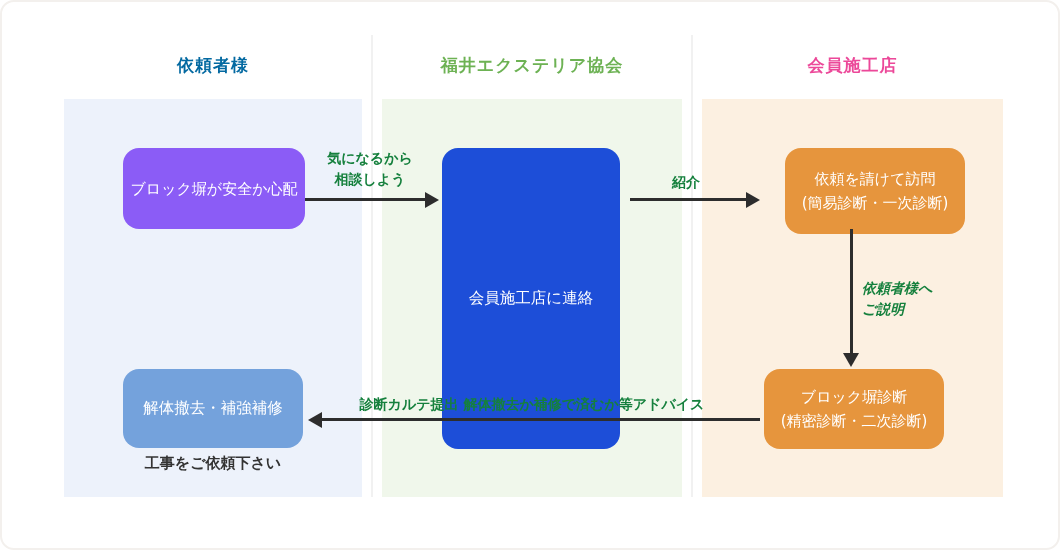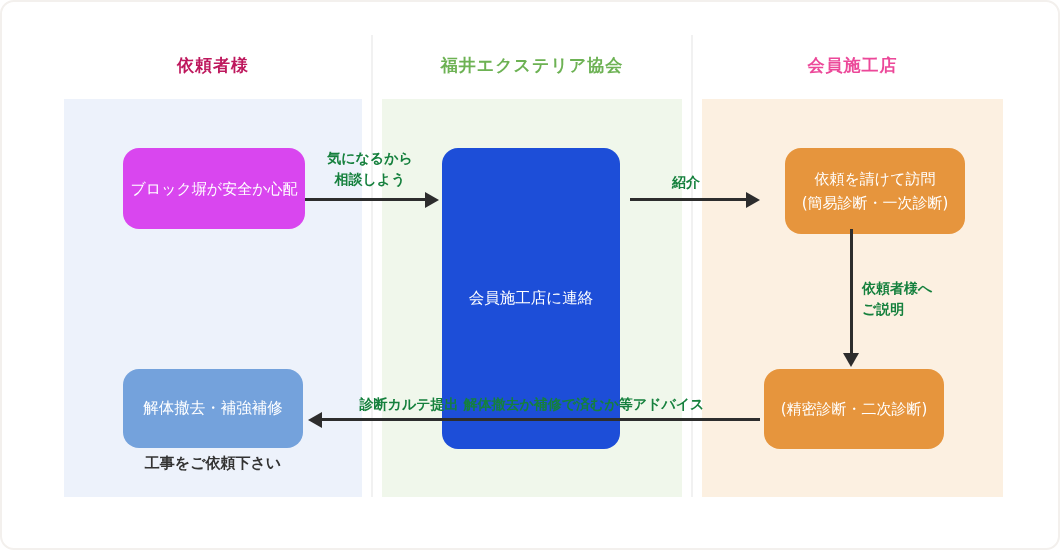--- a/index.html
+++ b/index.html
@@ -3,31 +3,31 @@
 <meta charset="utf-8">
 <style>
   html,body{margin:0;padding:0;background:#ffffff;}
   .canvas{position:relative;width:1060px;height:550px;background:#ffffff;border:2px solid #f3f0ed;border-radius:14px;box-sizing:border-box;overflow:hidden;font-family:"DejaVu Sans","Liberation Sans",sans-serif;}
 
   .divider{position:absolute;top:33px;height:462px;width:2px;background:#f1f1f1;z-index:1;}
   #divider-1{left:369px;}
   #divider-2{left:689px;}
 
   .col-header{position:absolute;top:52px;font-size:17px;font-weight:bold;text-align:center;z-index:2;letter-spacing:1px;}
-  #header-client{left:62px;width:298px;color:#be185d;}
+  #header-client{left:62px;width:298px;color:#0369a1;}
   #header-association{left:380px;width:300px;color:#6db254;}
   #header-member{left:700px;width:301px;color:#ec4899;}
 
   .panel{position:absolute;top:97px;height:398px;z-index:1;}
   #panel-client{left:62px;width:298px;background:#edf2fb;}
   #panel-association{left:380px;width:300px;background:#f0f7eb;}
   #panel-member{left:700px;width:301px;background:#fcf0e1;}
 
   .node{position:absolute;border-radius:16px;color:#fff;display:flex;flex-direction:column;justify-content:center;align-items:center;text-align:center;font-size:15.5px;line-height:1.6;z-index:3;padding:4px;box-sizing:border-box;}
-  #node-worry{left:121px;top:146px;width:182px;height:81px;background:#d946ef;font-size:15px;}
+  #node-worry{left:121px;top:146px;width:182px;height:81px;background:#8b5cf6;font-size:15px;}
   #node-contact{left:440px;top:146px;width:178px;height:301px;background:#1d4ed8;}
   #node-visit{left:762px;top:146px;width:180px;height:86px;background:#e6953d;font-size:15px;margin-left:21px;}
   #node-diagnosis{left:762px;top:367px;width:180px;height:80px;background:#e6953d;font-size:15px;}
   #node-work{left:121px;top:367px;width:180px;height:79px;background:#74a2dc;}
 
   .hline{position:absolute;height:3px;background:#2d2d2d;z-index:4;}
   .vline{position:absolute;width:3px;background:#2d2d2d;z-index:4;}
   .head{position:absolute;width:0;height:0;z-index:4;}
   .head-right{border-top:8px solid transparent;border-bottom:8px solid transparent;border-left:14px solid #2d2d2d;}
   .head-left{border-top:8px solid transparent;border-bottom:8px solid transparent;border-right:14px solid #2d2d2d;}
@@ -38,21 +38,21 @@
   #line-introduce{left:628px;top:196px;width:117px;}
   #head-introduce{left:744px;top:190px;}
   #line-explain{left:848px;top:227px;height:124px;}
   #head-explain{left:841px;top:351px;}
   #line-advice{left:320px;top:416px;width:438px;}
   #head-advice{left:306px;top:410px;}
 
   .edge-label{position:absolute;font-size:14px;font-weight:bold;color:#15803d;line-height:1.5;z-index:5;}
   #label-consult{left:298px;top:146px;width:140px;text-align:center;}
   #label-introduce{left:628px;top:170px;width:112px;text-align:center;}
-  #label-explain{left:860px;top:276px;width:130px;text-align:left;}
+  #label-explain{left:860px;top:276px;width:130px;text-align:left;font-style:italic;}
   #label-advice{left:310px;top:392px;width:440px;text-align:center;}
 
   .footnote{position:absolute;left:121px;top:452px;width:180px;text-align:center;font-size:15px;font-weight:bold;color:#333333;z-index:3;}
   .line-span{display:block;}
 </style>
 </head>
 <body>
 
 <div class="canvas">
 
@@ -74,20 +74,21 @@
   <div class="node" id="node-contact">
     <span class="line-span">会員施工店に連絡</span>
   </div>
 
   <div class="node" id="node-visit">
     <span class="line-span">依頼を請けて訪問</span>
     <span class="line-span">(簡易診断・一次診断)</span>
   </div>
 
   <div class="node" id="node-diagnosis">
+    <span class="line-span">ブロック塀診断</span>
     <span class="line-span">(精密診断・二次診断)</span>
   </div>
 
   <div class="node" id="node-work">
     <span class="line-span">解体撤去・補強補修</span>
   </div>
 
   <div class="footnote">工事をご依頼下さい</div>
 
   <div class="hline" id="line-consult"></div>

